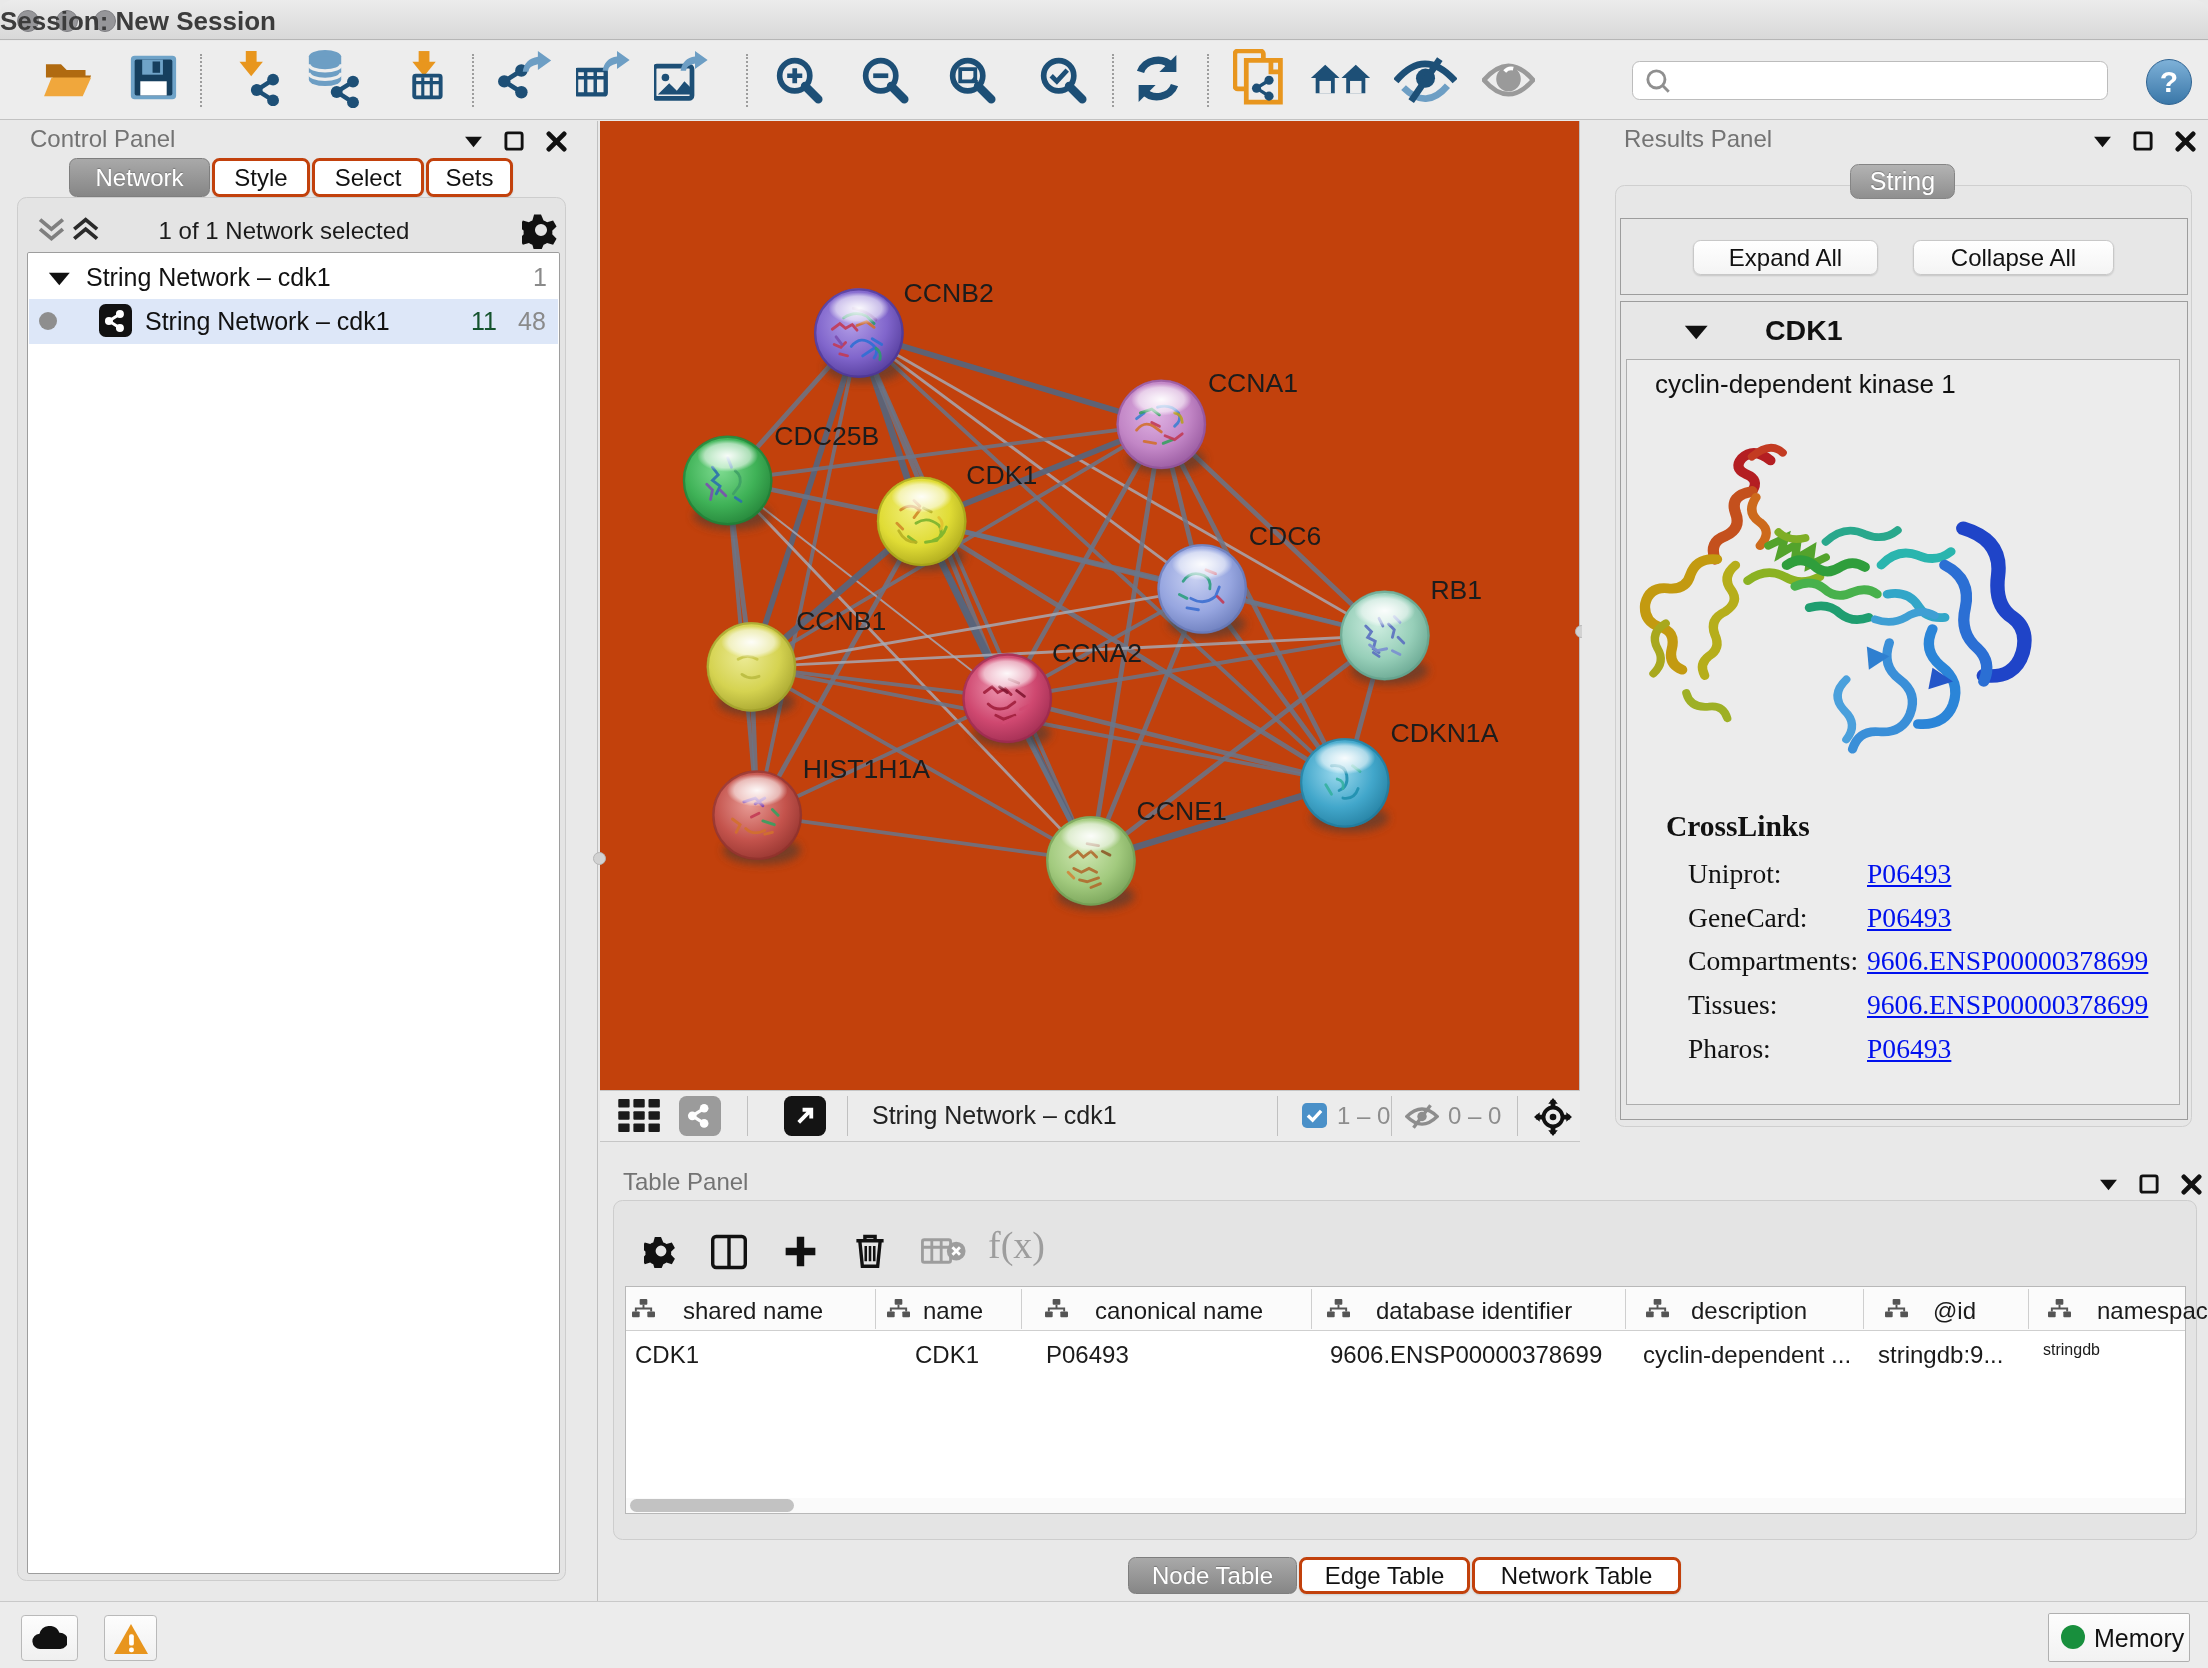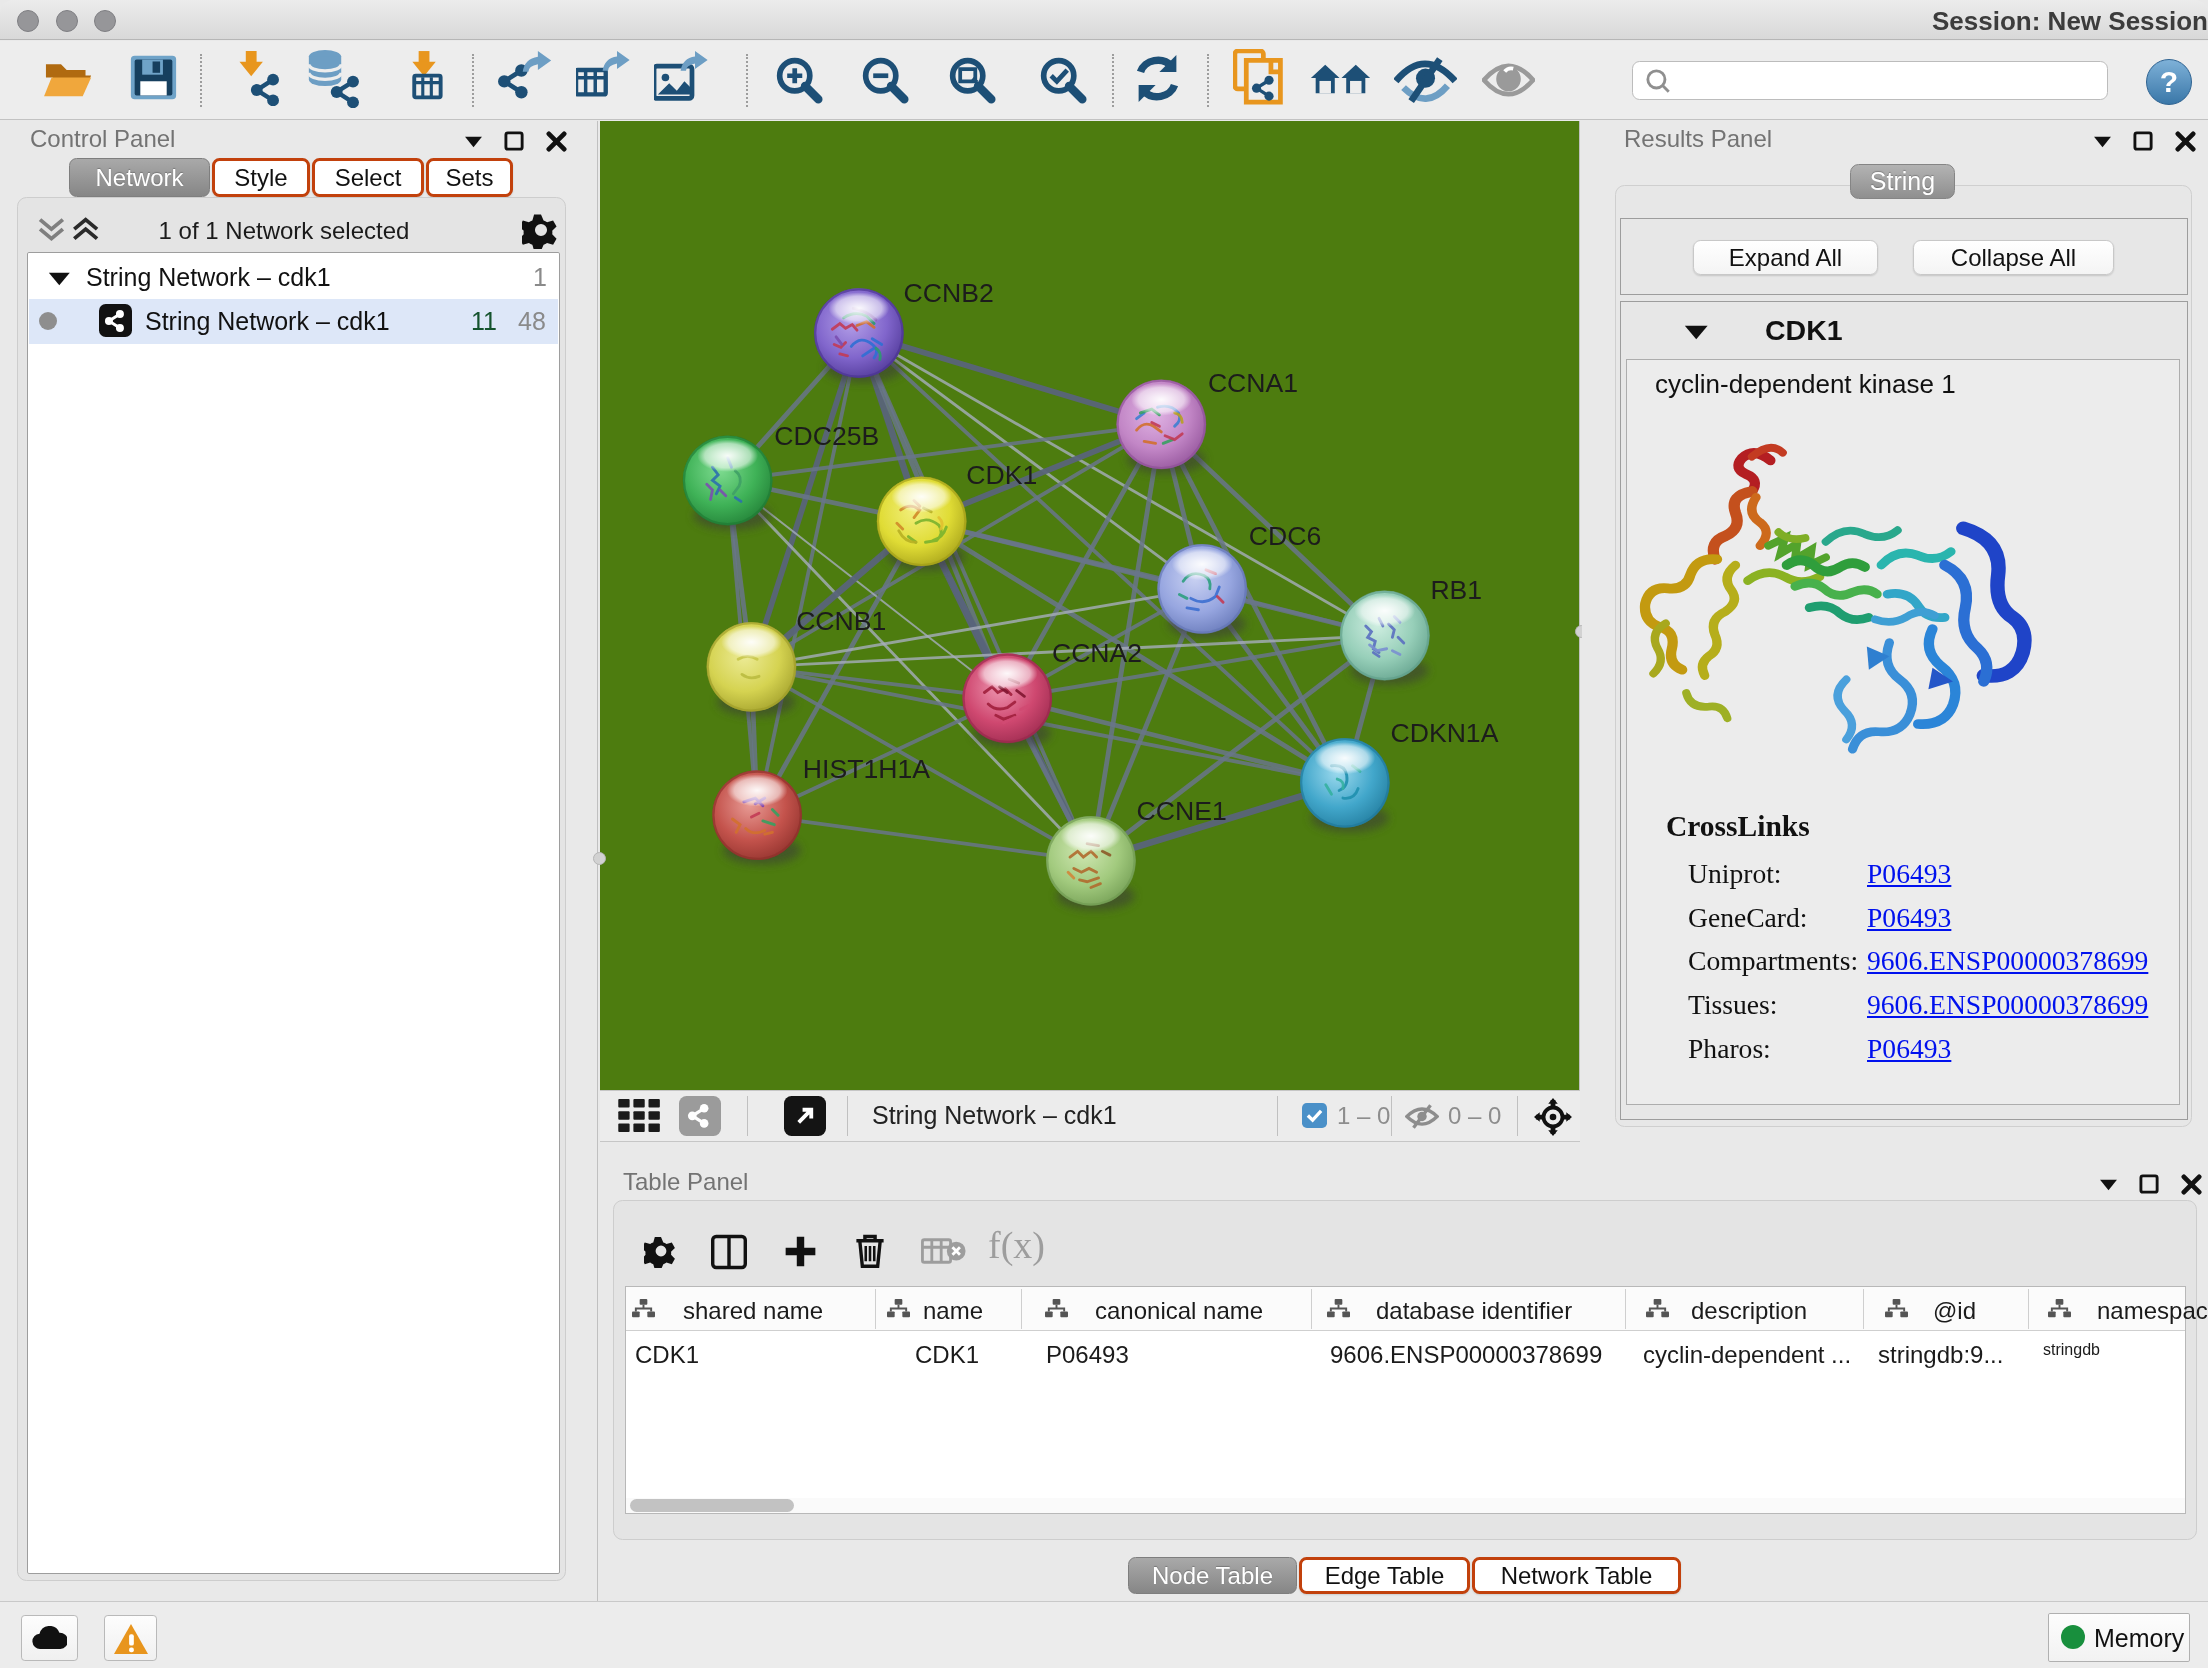--- a/index.html
+++ b/index.html
@@ -10,21 +10,21 @@
 .tab{position:absolute;height:39px;border-radius:7.6px;display:flex;align-items:center;justify-content:center;font-size:24px}
 .tab.sel{background:linear-gradient(#a9a9a9,#868686);color:#fff;border:1px solid #7e7e7e;text-shadow:0 -1px 1px rgba(0,0,0,.25)}
 .tab.uns{background:#fff;color:#111;border:3px solid #c2410c;box-shadow:0 1px 1.9px rgba(0,0,0,.12)}
 .btn{position:absolute;background:linear-gradient(#ffffff,#f4f4f4);border:1px solid #c8c8c8;border-radius:7.6px;display:flex;align-items:center;justify-content:center;font-size:24px;color:#111;box-shadow:0 1px 1.9px rgba(0,0,0,.15)}
 .link{color:#0011ee;text-decoration:underline}
 </style></head><body>
 <div class="abs" style="left:0;top:0;width:2208px;height:40px;background:linear-gradient(#ececec,#d8d8d8);border-bottom:1px solid #b6b6b6;border-radius:13.3px 13.3px 0 0"></div>
 <div class="abs" style="left:17px;top:9.5px;width:22px;height:22px;border-radius:50%;background:#969699;border:1px solid #7f7f83"></div>
 <div class="abs" style="left:56px;top:9.5px;width:22px;height:22px;border-radius:50%;background:#969699;border:1px solid #7f7f83"></div>
 <div class="abs" style="left:94px;top:9.5px;width:22px;height:22px;border-radius:50%;background:#969699;border:1px solid #7f7f83"></div>
-<div class="abs" style="left:0;top:5.7px;width:2208px;text-align:right;font-size:26px;font-weight:700;color:#3c3c3c">Session: New Session</div>
+<div class="abs" style="left:0;top:5.7px;width:2208px;text-align:left;font-size:26px;font-weight:700;color:#3c3c3c">Session: New Session</div>
 <div class="abs" style="left:0;top:41px;width:2208px;height:79px;background:#ededed;border-bottom:1px solid #c2c2c2"></div>
 <div class="ic" style="left:42px;top:53px;width:55px;height:49px">
     <svg width="55" height="49" viewBox="0 0 58 52">
       <path d="M4,12 h16 l6,6 h20 v8 h-42 z" fill="#b06a10"></path>
       <path d="M4,14 v30 l8,-20 h40 l-10,20 h-38 z" fill="#b06a10"></path>
       <path d="M10,26 h42 l-9,20 h-41 z" fill="#f0a73c"></path>
     </svg>
   </div>
 <div class="ic" style="left:127px;top:53px;width:53px;height:49px">
     <svg width="53" height="49" viewBox="0 0 56 52">
@@ -237,21 +237,21 @@
         <path d="M8,22 L30,8 M8,22 L30,36" stroke="#fff" stroke-width="6" fill="none"></path>
         <circle cx="30" cy="8" r="8" fill="#fff"></circle>
         <circle cx="8" cy="22" r="8" fill="#fff"></circle>
         <circle cx="30" cy="36" r="8" fill="#fff"></circle>
       </g>
     </svg>
   </div>
 <div class="abs" style="left:145px;top:307px;font-size:25px;color:#111">String Network – cdk1</div>
 <div class="abs" style="left:471px;top:307px;font-size:25px;color:#14532d">11</div>
 <div class="abs" style="left:518px;top:307px;font-size:25px;color:#8a8a8a">48</div>
-<div class="abs" style="left:600px;top:121px;width:980px;height:969px;background:#4d7c0f;border-right:1.9px solid #c0c0c0">
+<div class="abs" style="left:600px;top:121px;width:980px;height:969px;background:#c2410c;border-right:1.9px solid #c0c0c0">
     <svg width="979" height="969" viewBox="0 0 1029 1019" style="position:absolute;left:0;top:0">
       <defs>
         <radialGradient id="gCCNB2" cx="0.42" cy="0.38" r="0.72">
           <stop offset="0" stop-color="#b4a0e8"></stop>
           <stop offset="0.55" stop-color="#8166cc"></stop>
           <stop offset="1" stop-color="#4a3391"></stop>
         </radialGradient>
         <radialGradient id="hCCNB2" cx="0.5" cy="0.5" r="0.5">
           <stop offset="0" stop-color="#ffffff" stop-opacity="0.95"></stop>
           <stop offset="0.75" stop-color="#ffffff" stop-opacity="0.55"></stop>

